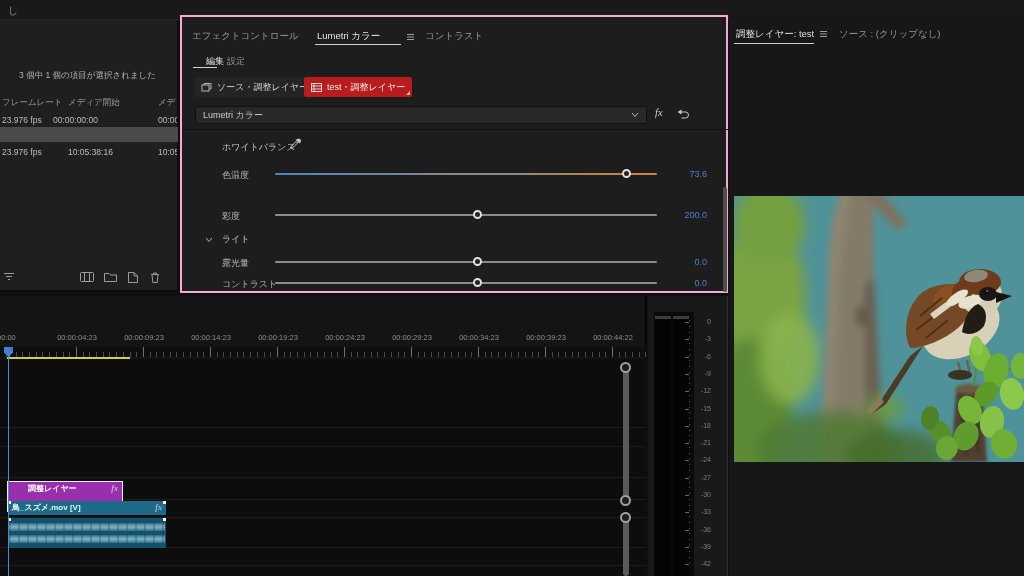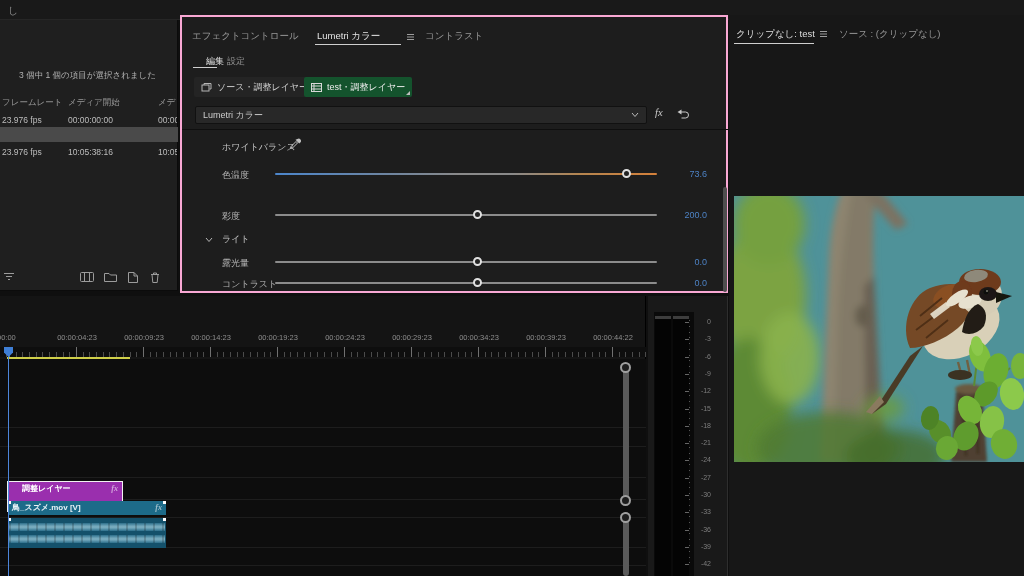--- a/index.html
+++ b/index.html
@@ -26,21 +26,21 @@
   
   #lumetri{left:180px;top:15px;width:548px;height:278px;background:#1d1d1d;border:2px solid #f9a8d4}
   .ltab{position:absolute;top:13px;font-size:9.5px;color:#969696;white-space:nowrap}
   #ltab1{color:#e3e3e3}
   #ltab1-u{position:absolute;left:133px;top:27px;width:86px;height:1px;background:#cfcfcf}
   .lsub{position:absolute;top:38px;font-size:9px;color:#969696}
   #lsub0{color:#e2e2e2}
   #lsub0-u{position:absolute;left:11px;top:50px;width:24px;height:1px;background:#cfcfcf}
   .lbtn{position:absolute;top:60px;height:20px;display:flex;align-items:center;gap:5px;
     padding:0 7px;font-size:9px;color:#cfcfcf;background:#242424;border-radius:2px}
-  #btn-clip{background:#14532d;color:#ececec}
+  #btn-clip{background:#b91c1c;color:#ececec}
   #btn-clip-caret{position:absolute;right:2px;bottom:2px;width:0;height:0;
     border-left:4px solid transparent;border-bottom:4px solid #bdbdbd}
   #effect-select{position:absolute;left:13px;top:89px;width:452px;height:18px;background:#282828;
     border:1px solid #111;border-radius:2px;display:flex;align-items:center;padding:0 7px;
     font-size:9px;color:#cdcdcd}
   #effect-chevron{margin-left:auto}
   #fx-btn{position:absolute;left:473px;top:90px;font-size:10.5px;font-style:italic;color:#c9c9c9;
     font-family:"Liberation Serif","DejaVu Serif",serif}
   #reset-btn{position:absolute;left:495px;top:92px}
   #lum-divider{position:absolute;left:0;top:112px;width:546px;height:1px;background:#0f0f0f}
@@ -68,21 +68,21 @@
   #ruler-ticks{position:absolute;left:0;top:51px;width:646px;height:10px;background-color:#0e0e0e;
     background-image:repeating-linear-gradient(90deg,#707070 0 1px,transparent 1px 67px),
                      repeating-linear-gradient(90deg,#4b4b4b 0 1px,transparent 1px 6.7px);
     background-repeat:repeat-x,repeat-x;background-size:auto 10px,auto 5px;
     background-position:left 9px bottom 0,left 9px bottom 0}
   #tracks{position:absolute;left:0;top:63px;width:646px;height:217px;background:#0d0d0d}
   #renderbar{position:absolute;left:7px;top:61px;width:123px;height:2px;background:#cfcf49;z-index:6}
   .tsep{position:absolute;left:0;width:646px;height:1px;background:#1d1d1d}
   #clip-adj{position:absolute;left:8px;top:186px;width:114px;height:29px;background:#9a2fae;
     box-shadow:0 0 0 1px #f2f2f2;font-size:8px;font-weight:bold;color:#fff;line-height:14px;
-    padding-left:14px;white-space:nowrap;overflow:hidden;z-index:8}
+    padding-left:20px;white-space:nowrap;overflow:hidden;z-index:8}
   #clip-video{position:absolute;left:8px;top:205px;width:158px;height:14px;background:#1d6b89;
     font-size:8px;font-weight:bold;color:#e8f2f6;line-height:14px;padding-left:4px;
     white-space:nowrap;overflow:hidden;z-index:8}
   .clip-fx{position:absolute;right:4px;top:0;font-style:italic;font-weight:bold;font-size:8px;
     color:rgba(255,255,255,.55);font-family:"Liberation Serif","DejaVu Serif",serif}
   #clip-audio{position:absolute;left:8px;top:222px;width:158px;height:30px;background:#14516b;z-index:8}
   .wband{position:absolute;left:1px;width:156px;height:8px;
     background-image:repeating-linear-gradient(90deg,rgba(0,0,0,.18) 0 2px,transparent 2px 9px),
       linear-gradient(180deg,#2c6e8a 0%,#639bb1 30%,#7fb0c2 50%,#639bb1 70%,#2c6e8a 100%)}
   .cdot{position:absolute;width:3px;height:3px;background:#fff;z-index:9}
@@ -147,21 +147,21 @@
       </span>
     <span class="pf-icon" style="left:150px">
       <svg width="10" height="11">
           <path d="M1,2.5 H9 M3.5,2.5 V1 H6.5 V2.5 M2,2.5 L2.8,10.5 H7.2 L8,2.5" fill="none" stroke="#9c9c9c"></path>
         </svg>
       </span>
   <div class="pcol" style="left: 2px; width: 62px;">フレームレート</div>
       <div class="pcol" style="left: 68px; width: 85px;">メディア開始</div>
       <div class="pcol" style="left: 158px; width: 19px;">メディ</div>
       <div class="pcell" style="left: 2px; width: 62px; top: 95px;">23.976 fps</div>
-      <div class="pcell" style="left: 68px; width: 85px; top: 95px;">00:00:00:00</div>
+      <div class="pcell" style="left: 53px; width: 85px; top: 95px;">00:00:00:00</div>
       <div class="pcell" style="left: 158px; width: 19px; top: 95px;">00:00</div>
       <div class="pband" style="top: 107px;"></div>
       <div class="pcell" style="left: 2px; width: 62px; top: 127px;">23.976 fps</div>
       <div class="pcell" style="left: 68px; width: 85px; top: 127px;">10:05:38:16</div>
       <div class="pcell" style="left: 158px; width: 19px; top: 127px;">10:05</div>
     </div>
 
   <div id="lumetri" class="abs">
     <span class="ltab" id="ltab0" style="left:10px">エフェクトコントロール</span>
     <span class="ltab" id="ltab1" style="left:135px">Lumetri カラー</span>
@@ -341,21 +341,21 @@
       <div class="mlabel" style="top: 212.3px;">-33</div>
       <div class="mdash" style="top: 233.6px;"></div>
       <div class="mlabel" style="top: 229.6px;">-36</div>
       <div class="mdash" style="top: 250.9px;"></div>
       <div class="mlabel" style="top: 246.9px;">-39</div>
       <div class="mdash" style="top: 268.2px;"></div>
       <div class="mlabel" style="top: 264.2px;">-42</div>
     </div>
 
   <div id="monitor" class="abs">
-    <span id="mtab-prog">クリップなし: test</span>
+    <span id="mtab-prog">調整レイヤー: test</span>
     <div id="mtab-prog-u"></div>
     <span id="mtab-menu">
       <svg width="9" height="8">
           <path d="M1,1.5 H8 M1,4 H8 M1,6.5 H8" stroke="#9c9c9c" fill="none"></path>
         </svg>
       </span>
     <span id="mtab-src">ソース : (クリップなし)</span>
 
     <svg id="monitor-img" viewBox="0 0 290 266">
       <defs>

